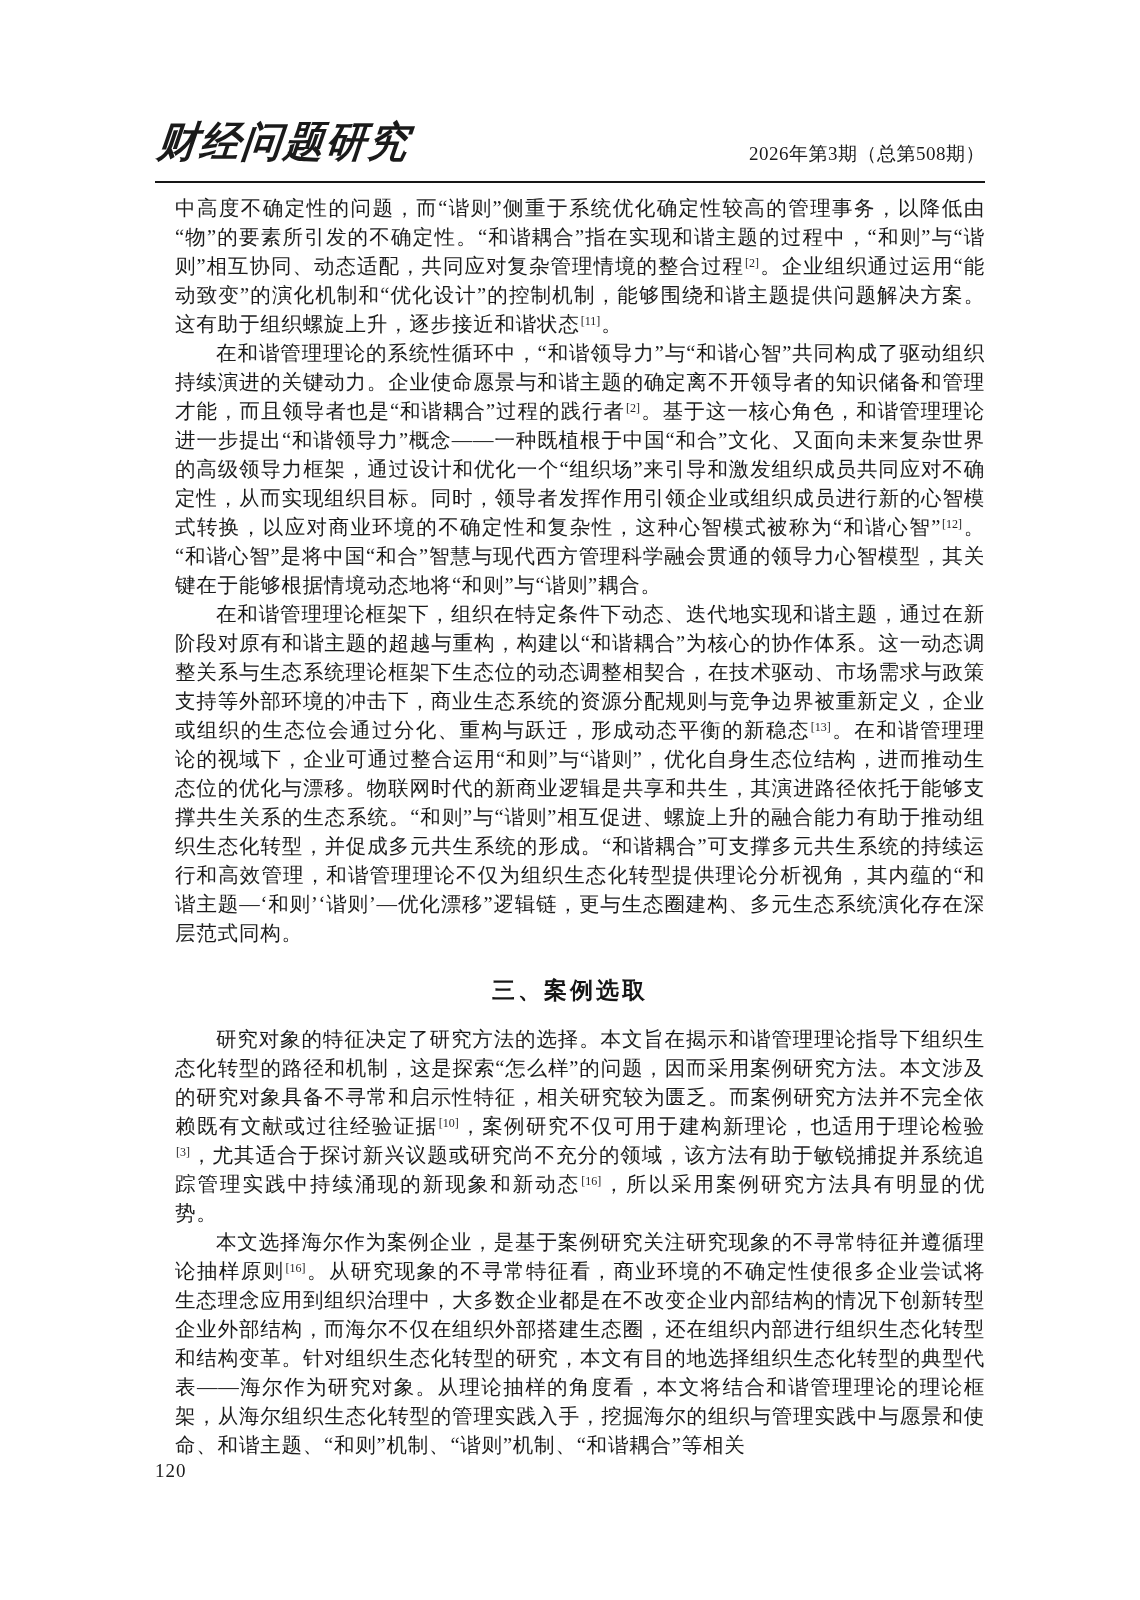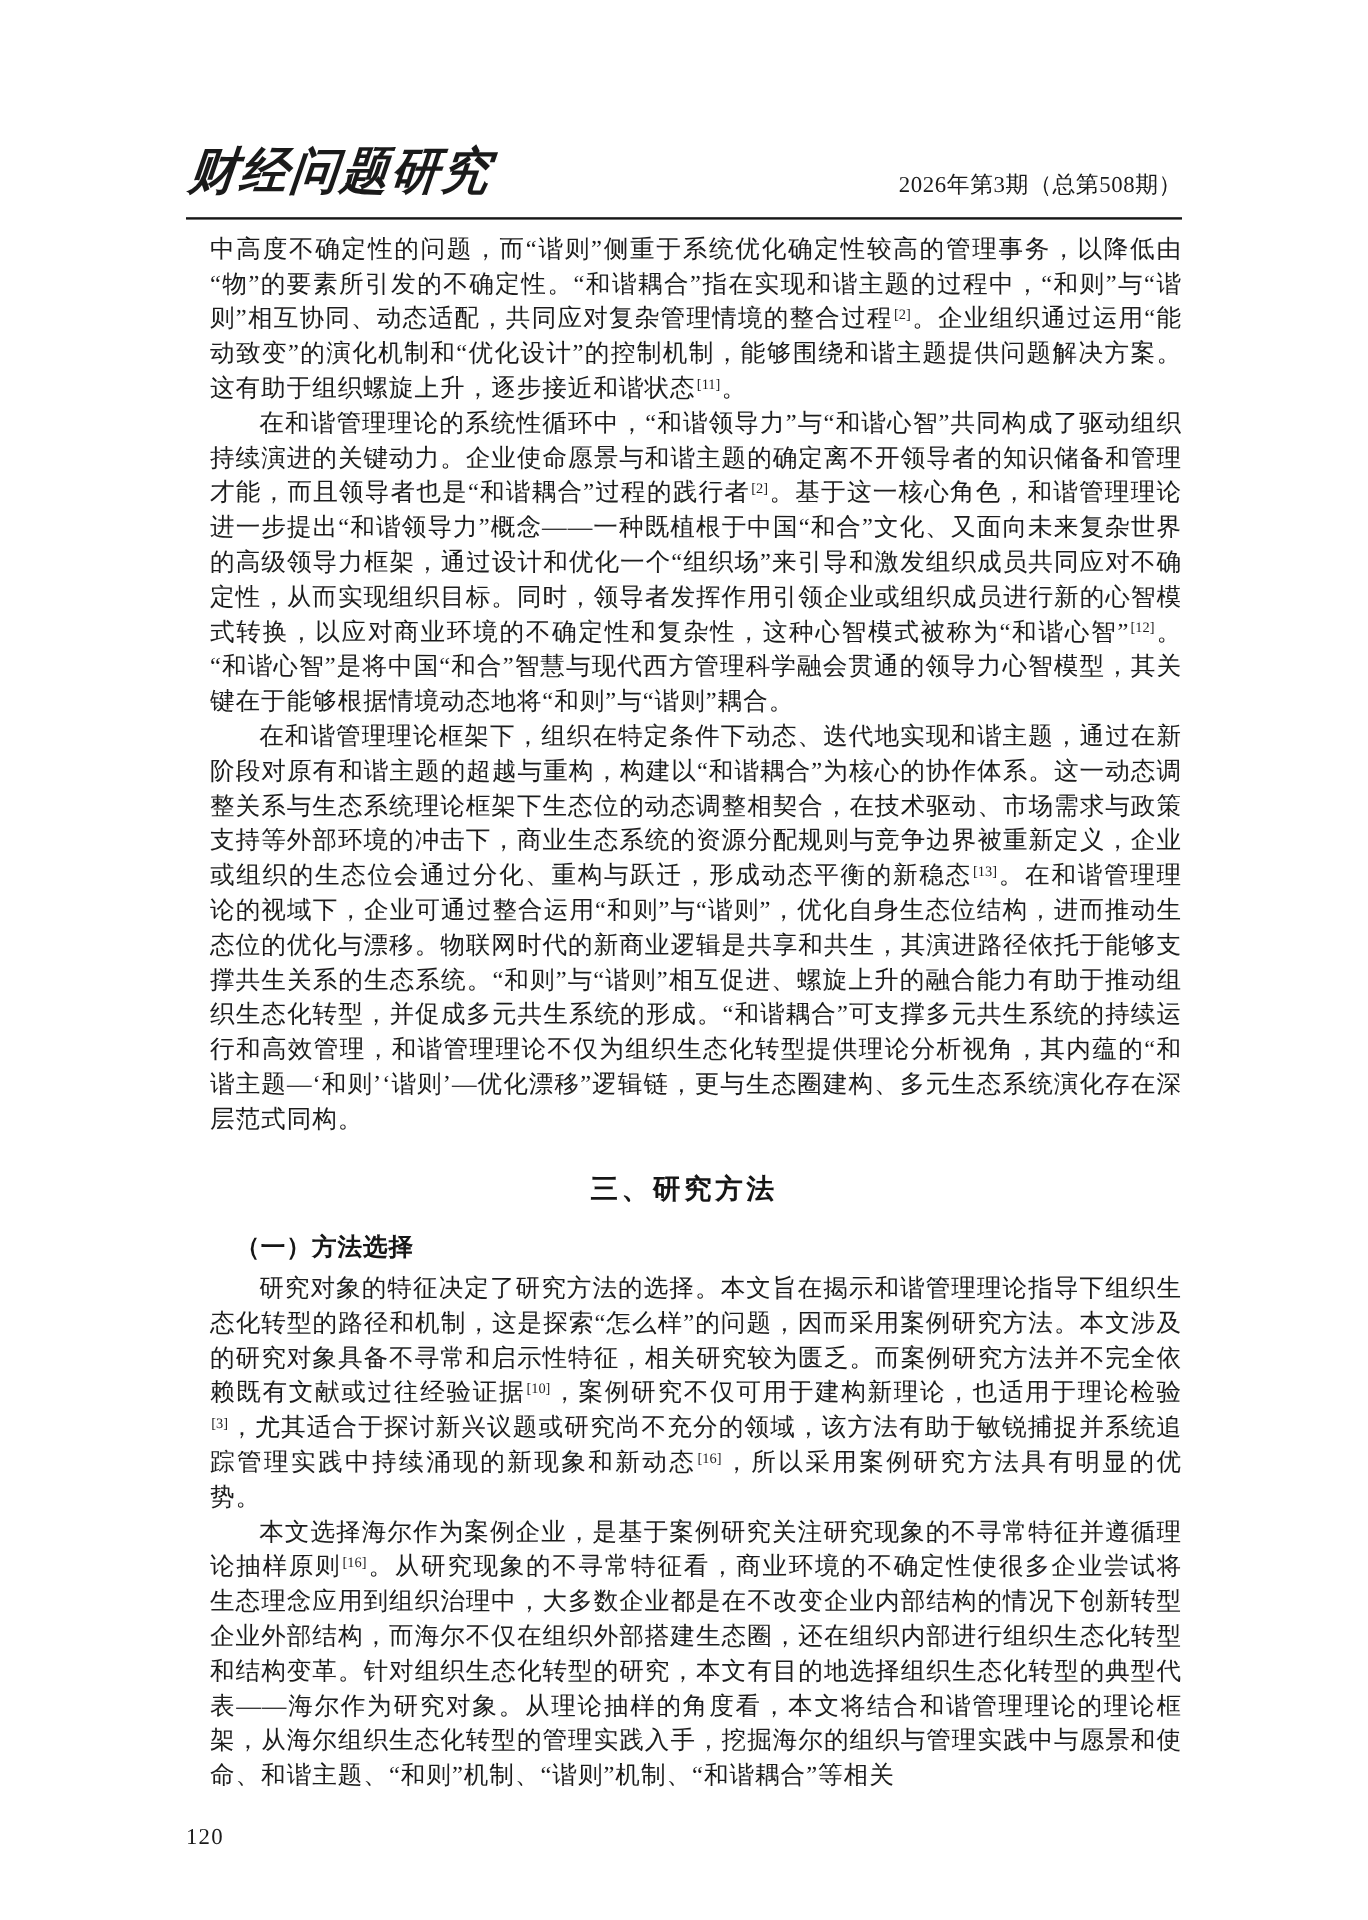--- a/index.html
+++ b/index.html
@@ -79,21 +79,21 @@
   .subsection-heading {
     font-family: "Liberation Sans", "DejaVu Sans", sans-serif;
     font-size: 20.5px;
     font-weight: bold;
     letter-spacing: 0.8px;
     text-indent: 2em;
     margin: 7px 0 7px 0;
     color: #161616;
   }
   
-  .page-footer { margin-top: 26px; }
+  .page-footer { }
   .page-number {
     font-size: 19px;
     letter-spacing: 1px;
   }
 </style>
 </head>
 <body>
 
 <div class="page">
 
@@ -104,23 +104,22 @@
   <div class="header-rule"></div>
 
   <main class="page-body">
 
     <p class="para first">中高度不确定性的问题，而“谐则”侧重于系统优化确定性较高的管理事务，以降低由“物”的要素所引发的不确定性。“和谐耦合”指在实现和谐主题的过程中，“和则”与“谐则”相互协同、动态适配，共同应对复杂管理情境的整合过程<sup class="ref">[2]</sup>。企业组织通过运用“能动致变”的演化机制和“优化设计”的控制机制，能够围绕和谐主题提供问题解决方案。这有助于组织螺旋上升，逐步接近和谐状态<sup class="ref">[11]</sup>。</p>
 
     <p class="para">在和谐管理理论的系统性循环中，“和谐领导力”与“和谐心智”共同构成了驱动组织持续演进的关键动力。企业使命愿景与和谐主题的确定离不开领导者的知识储备和管理才能，而且领导者也是“和谐耦合”过程的践行者<sup class="ref">[2]</sup>。基于这一核心角色，和谐管理理论进一步提出“和谐领导力”概念——一种既植根于中国“和合”文化、又面向未来复杂世界的高级领导力框架，通过设计和优化一个“组织场”来引导和激发组织成员共同应对不确定性，从而实现组织目标。同时，领导者发挥作用引领企业或组织成员进行新的心智模式转换，以应对商业环境的不确定性和复杂性，这种心智模式被称为“和谐心智”<sup class="ref">[12]</sup>。“和谐心智”是将中国“和合”智慧与现代西方管理科学融会贯通的领导力心智模型，其关键在于能够根据情境动态地将“和则”与“谐则”耦合。</p>
 
     <p class="para">在和谐管理理论框架下，组织在特定条件下动态、迭代地实现和谐主题，通过在新阶段对原有和谐主题的超越与重构，构建以“和谐耦合”为核心的协作体系。这一动态调整关系与生态系统理论框架下生态位的动态调整相契合，在技术驱动、市场需求与政策支持等外部环境的冲击下，商业生态系统的资源分配规则与竞争边界被重新定义，企业或组织的生态位会通过分化、重构与跃迁，形成动态平衡的新稳态<sup class="ref">[13]</sup>。在和谐管理理论的视域下，企业可通过整合运用“和则”与“谐则”，优化自身生态位结构，进而推动生态位的优化与漂移。物联网时代的新商业逻辑是共享和共生，其演进路径依托于能够支撑共生关系的生态系统。“和则”与“谐则”相互促进、螺旋上升的融合能力有助于推动组织生态化转型，并促成多元共生系统的形成。“和谐耦合”可支撑多元共生系统的持续运行和高效管理，和谐管理理论不仅为组织生态化转型提供理论分析视角，其内蕴的“和谐主题—‘和则’‘谐则’—优化漂移”逻辑链，更与生态圈建构、多元生态系统演化存在深层范式同构。</p>
 
-    <h2 class="section-heading">三、研究方法</h2>
+    <h2 class="section-heading">三、案例选取</h2>
 
-    <h3 class="subsection-heading">（一）方法选择</h3>
 
     <p class="para">研究对象的特征决定了研究方法的选择。本文旨在揭示和谐管理理论指导下组织生态化转型的路径和机制，这是探索“怎么样”的问题，因而采用案例研究方法。本文涉及的研究对象具备不寻常和启示性特征，相关研究较为匮乏。而案例研究方法并不完全依赖既有文献或过往经验证据<sup class="ref">[10]</sup>，案例研究不仅可用于建构新理论，也适用于理论检验<sup class="ref">[3]</sup>，尤其适合于探讨新兴议题或研究尚不充分的领域，该方法有助于敏锐捕捉并系统追踪管理实践中持续涌现的新现象和新动态<sup class="ref">[16]</sup>，所以采用案例研究方法具有明显的优势。</p>
 
 
     <p class="para">本文选择海尔作为案例企业，是基于案例研究关注研究现象的不寻常特征并遵循理论抽样原则<sup class="ref">[16]</sup>。从研究现象的不寻常特征看，商业环境的不确定性使很多企业尝试将生态理念应用到组织治理中，大多数企业都是在不改变企业内部结构的情况下创新转型企业外部结构，而海尔不仅在组织外部搭建生态圈，还在组织内部进行组织生态化转型和结构变革。针对组织生态化转型的研究，本文有目的地选择组织生态化转型的典型代表——海尔作为研究对象。从理论抽样的角度看，本文将结合和谐管理理论的理论框架，从海尔组织生态化转型的管理实践入手，挖掘海尔的组织与管理实践中与愿景和使命、和谐主题、“和则”机制、“谐则”机制、“和谐耦合”等相关</p>
 
   </main>
 
   <footer class="page-footer">
     <span class="page-number">120</span>

